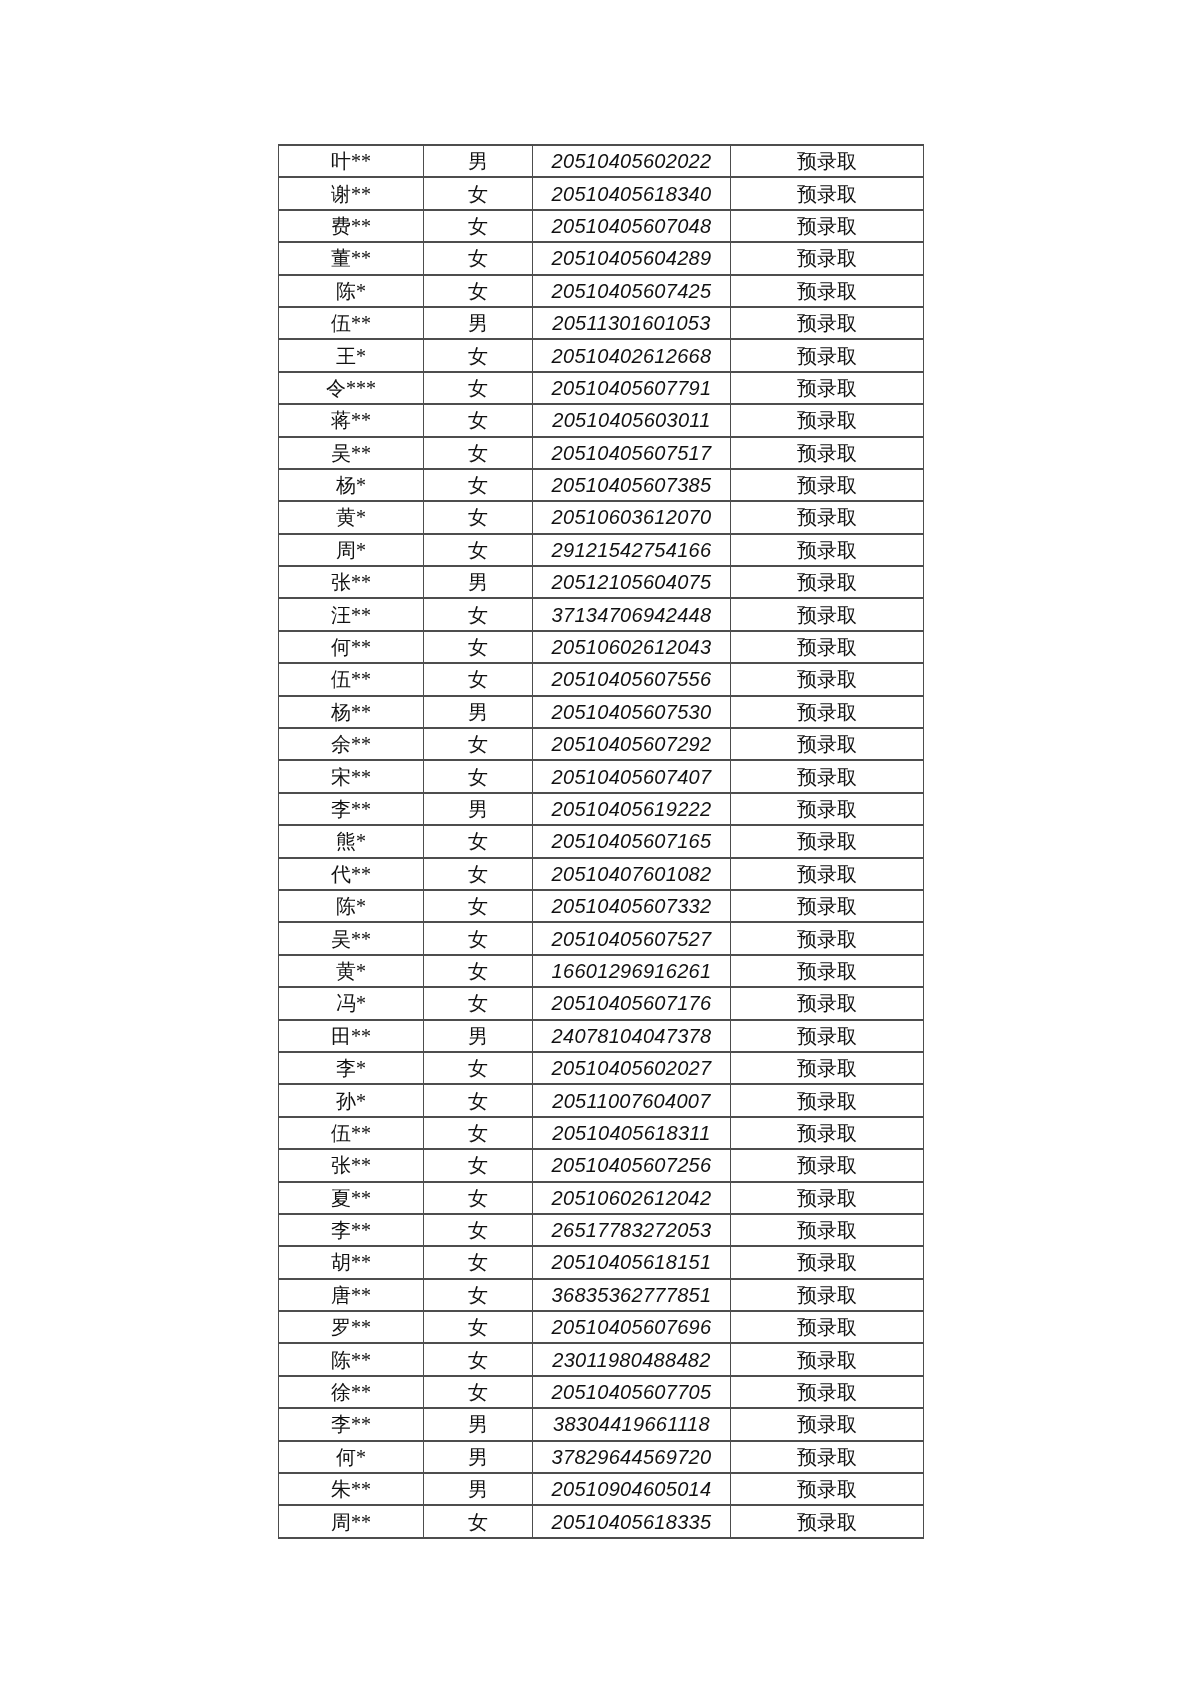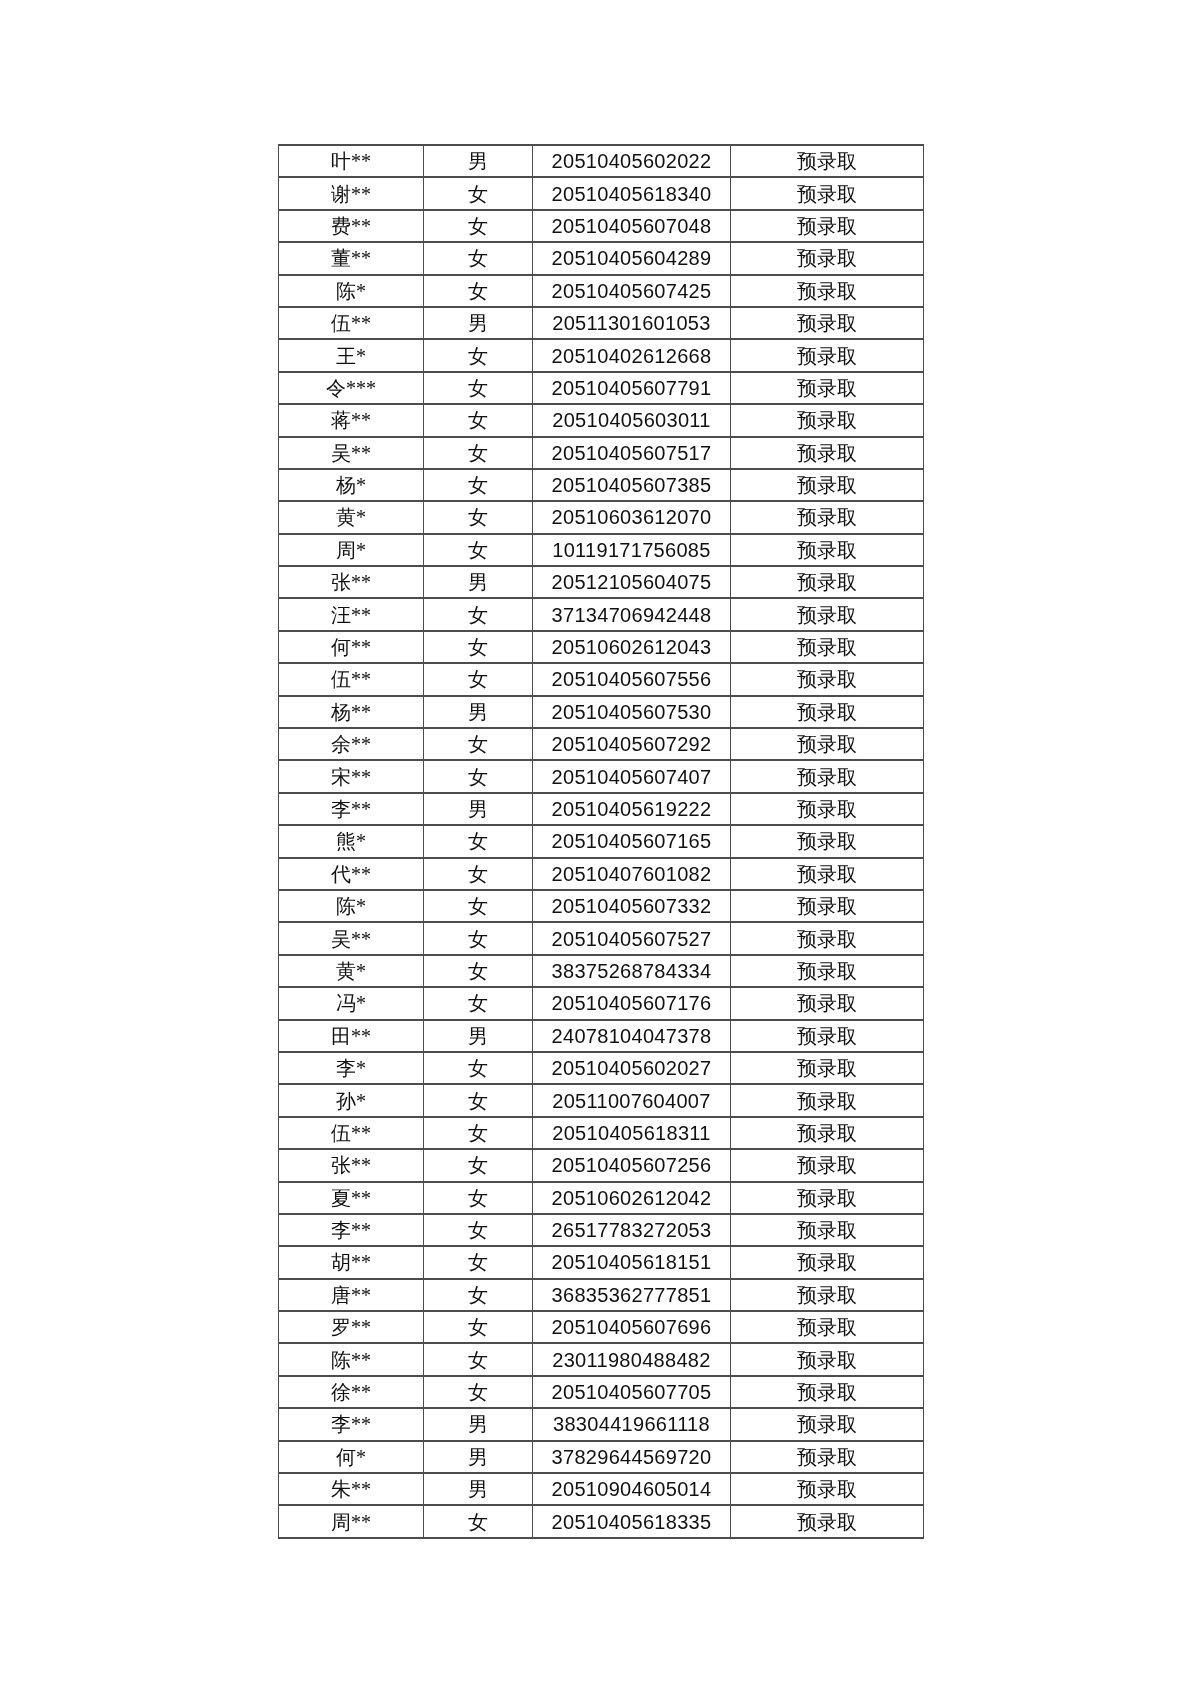--- a/index.html
+++ b/index.html
@@ -37,20 +37,21 @@
     white-space: nowrap;
     overflow: hidden;
   }
   td.col-name   { width: 144px; }
   td.col-gender { width: 108px; }
   td.col-number {
     width: 197px;
     font-family: "Liberation Sans", sans-serif;
     font-size: 19px;
     letter-spacing: 0.3px;
+    font-style: italic;
   }
   td.col-status { width: 192px; }
 </style>
 </head>
 <body>
 
 <div class="page">
   <table class="results">
     <tbody id="results-body">
         <tr>
@@ -121,21 +122,21 @@
         </tr>
         <tr>
           <td class="col-name">黄*</td>
           <td class="col-gender">女</td>
           <td class="col-number">20510603612070</td>
           <td class="col-status">预录取</td>
         </tr>
         <tr>
           <td class="col-name">周*</td>
           <td class="col-gender">女</td>
-          <td class="col-number">10119171756085</td>
+          <td class="col-number">29121542754166</td>
           <td class="col-status">预录取</td>
         </tr>
         <tr>
           <td class="col-name">张**</td>
           <td class="col-gender">男</td>
           <td class="col-number">20512105604075</td>
           <td class="col-status">预录取</td>
         </tr>
         <tr>
           <td class="col-name">汪**</td>
@@ -199,21 +200,21 @@
         </tr>
         <tr>
           <td class="col-name">吴**</td>
           <td class="col-gender">女</td>
           <td class="col-number">20510405607527</td>
           <td class="col-status">预录取</td>
         </tr>
         <tr>
           <td class="col-name">黄*</td>
           <td class="col-gender">女</td>
-          <td class="col-number">38375268784334</td>
+          <td class="col-number">16601296916261</td>
           <td class="col-status">预录取</td>
         </tr>
         <tr>
           <td class="col-name">冯*</td>
           <td class="col-gender">女</td>
           <td class="col-number">20510405607176</td>
           <td class="col-status">预录取</td>
         </tr>
         <tr>
           <td class="col-name">田**</td>

